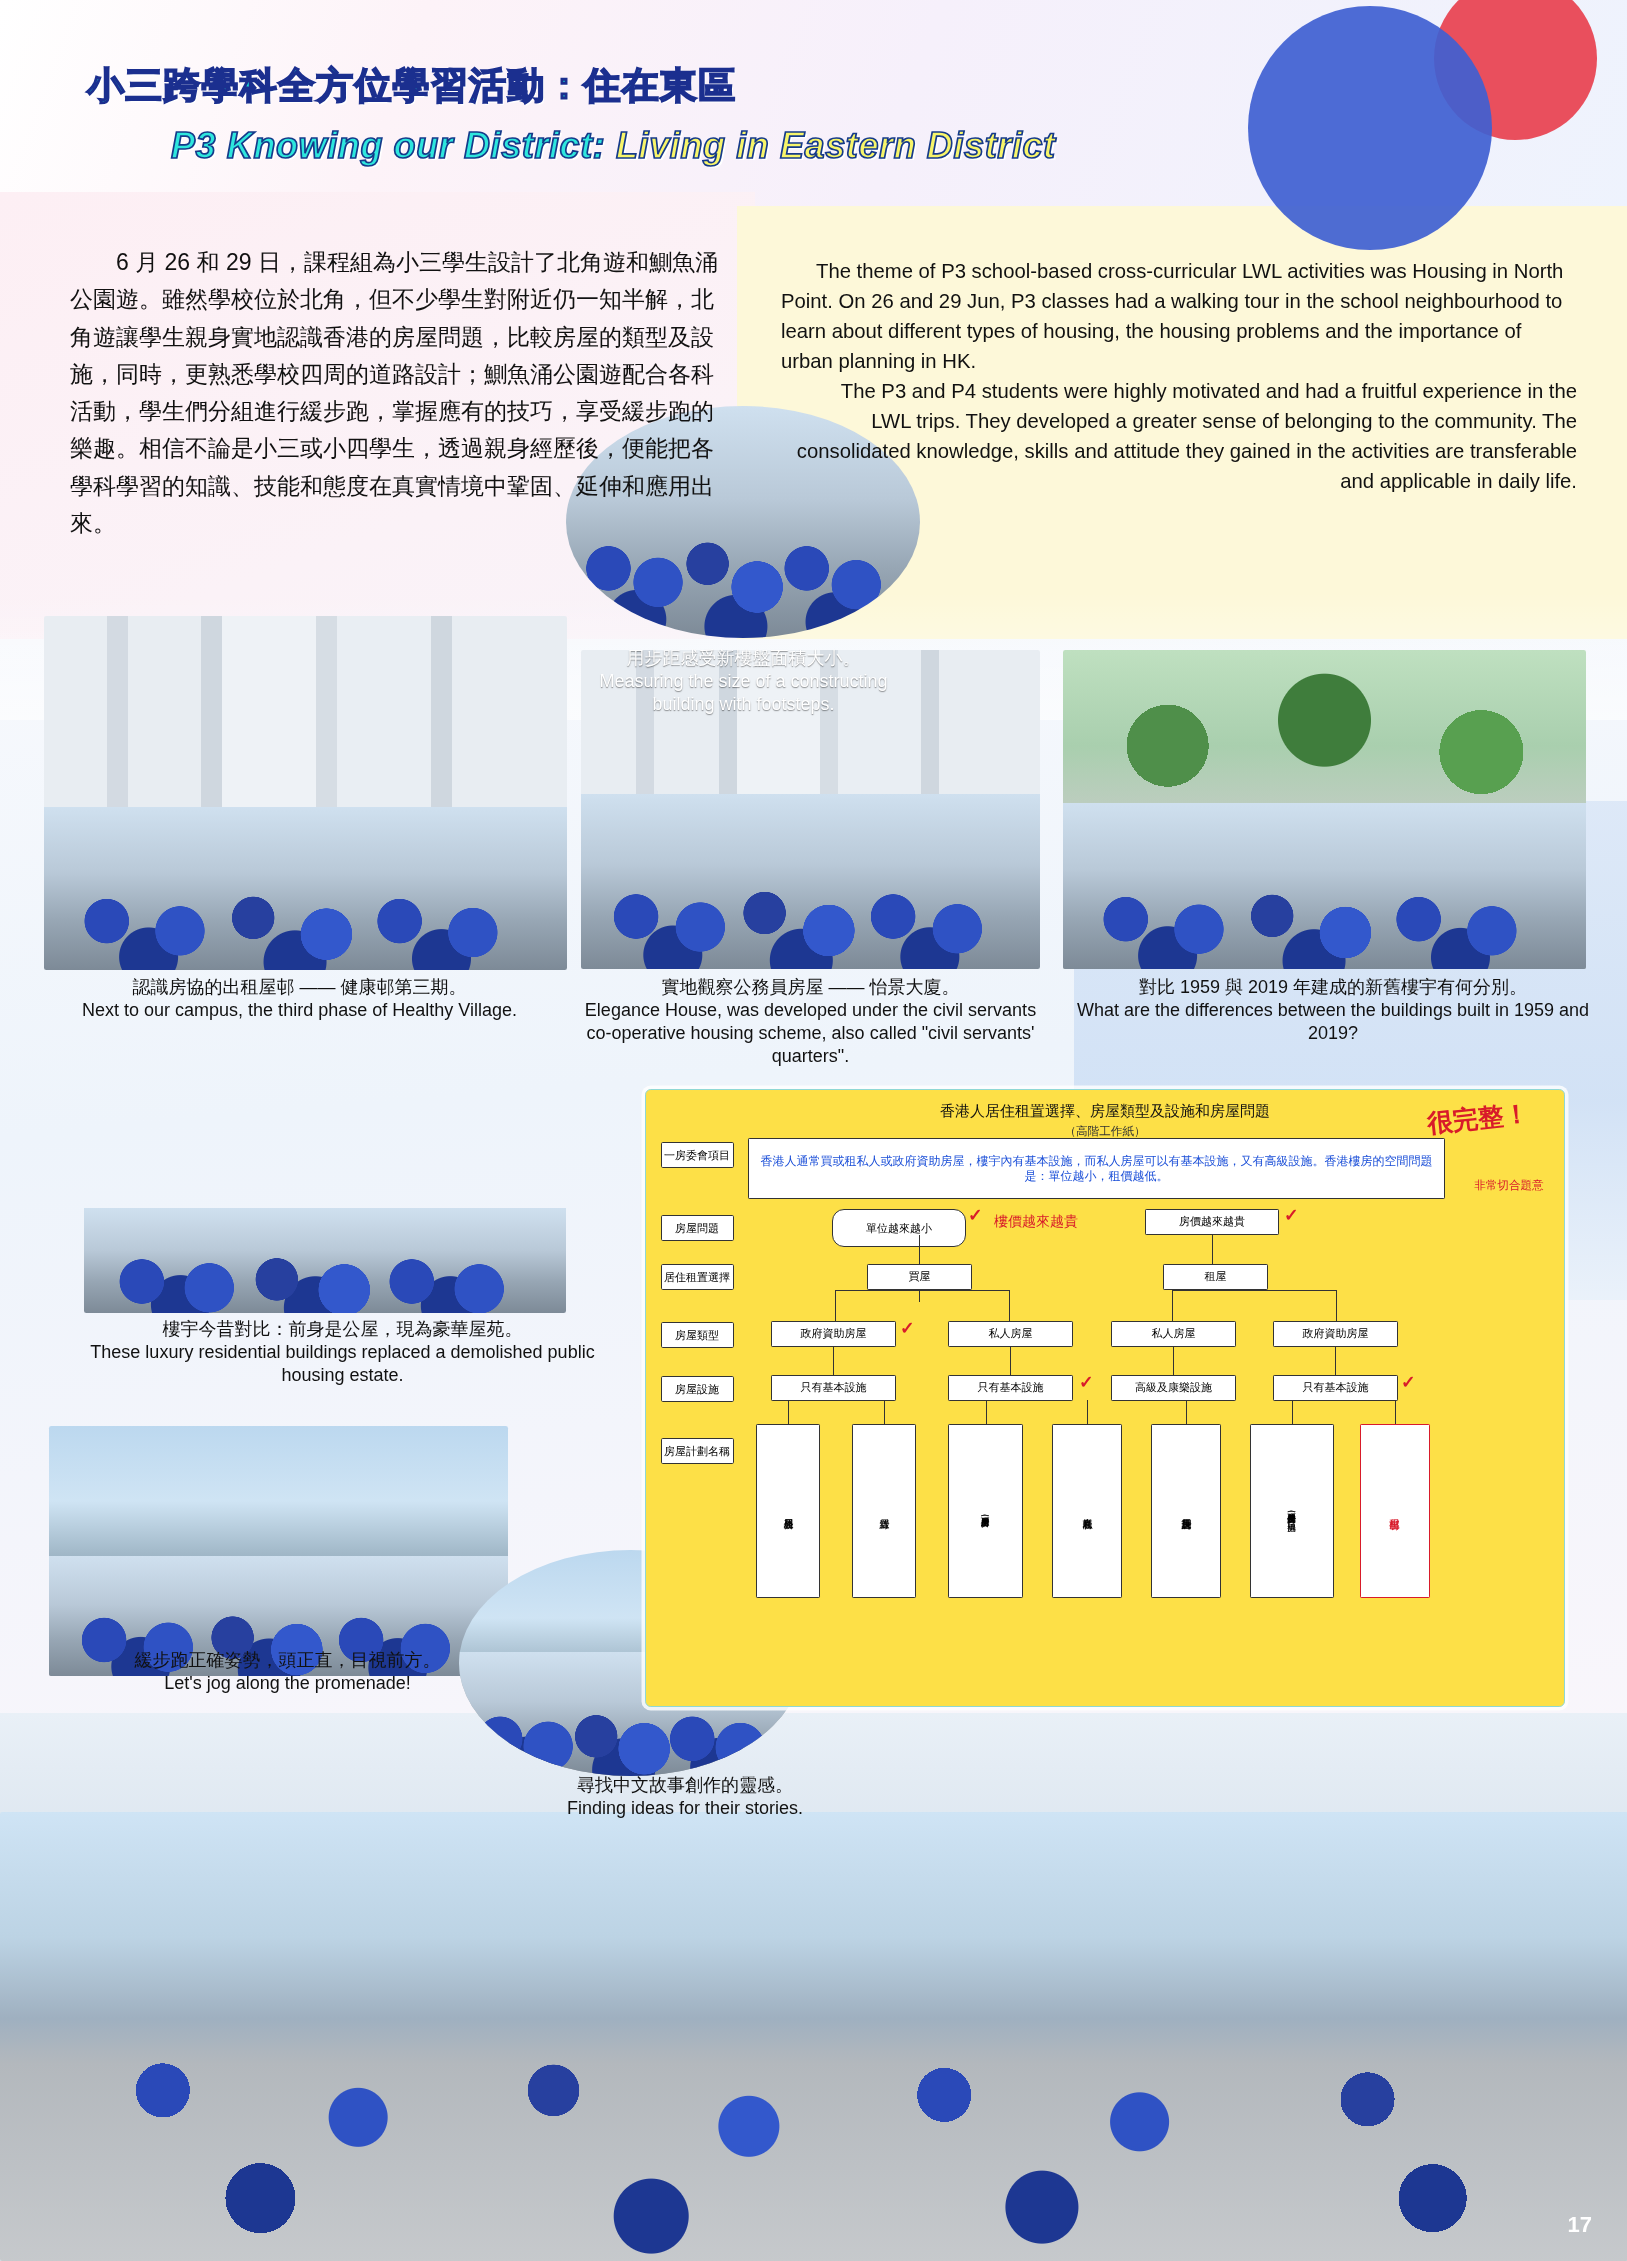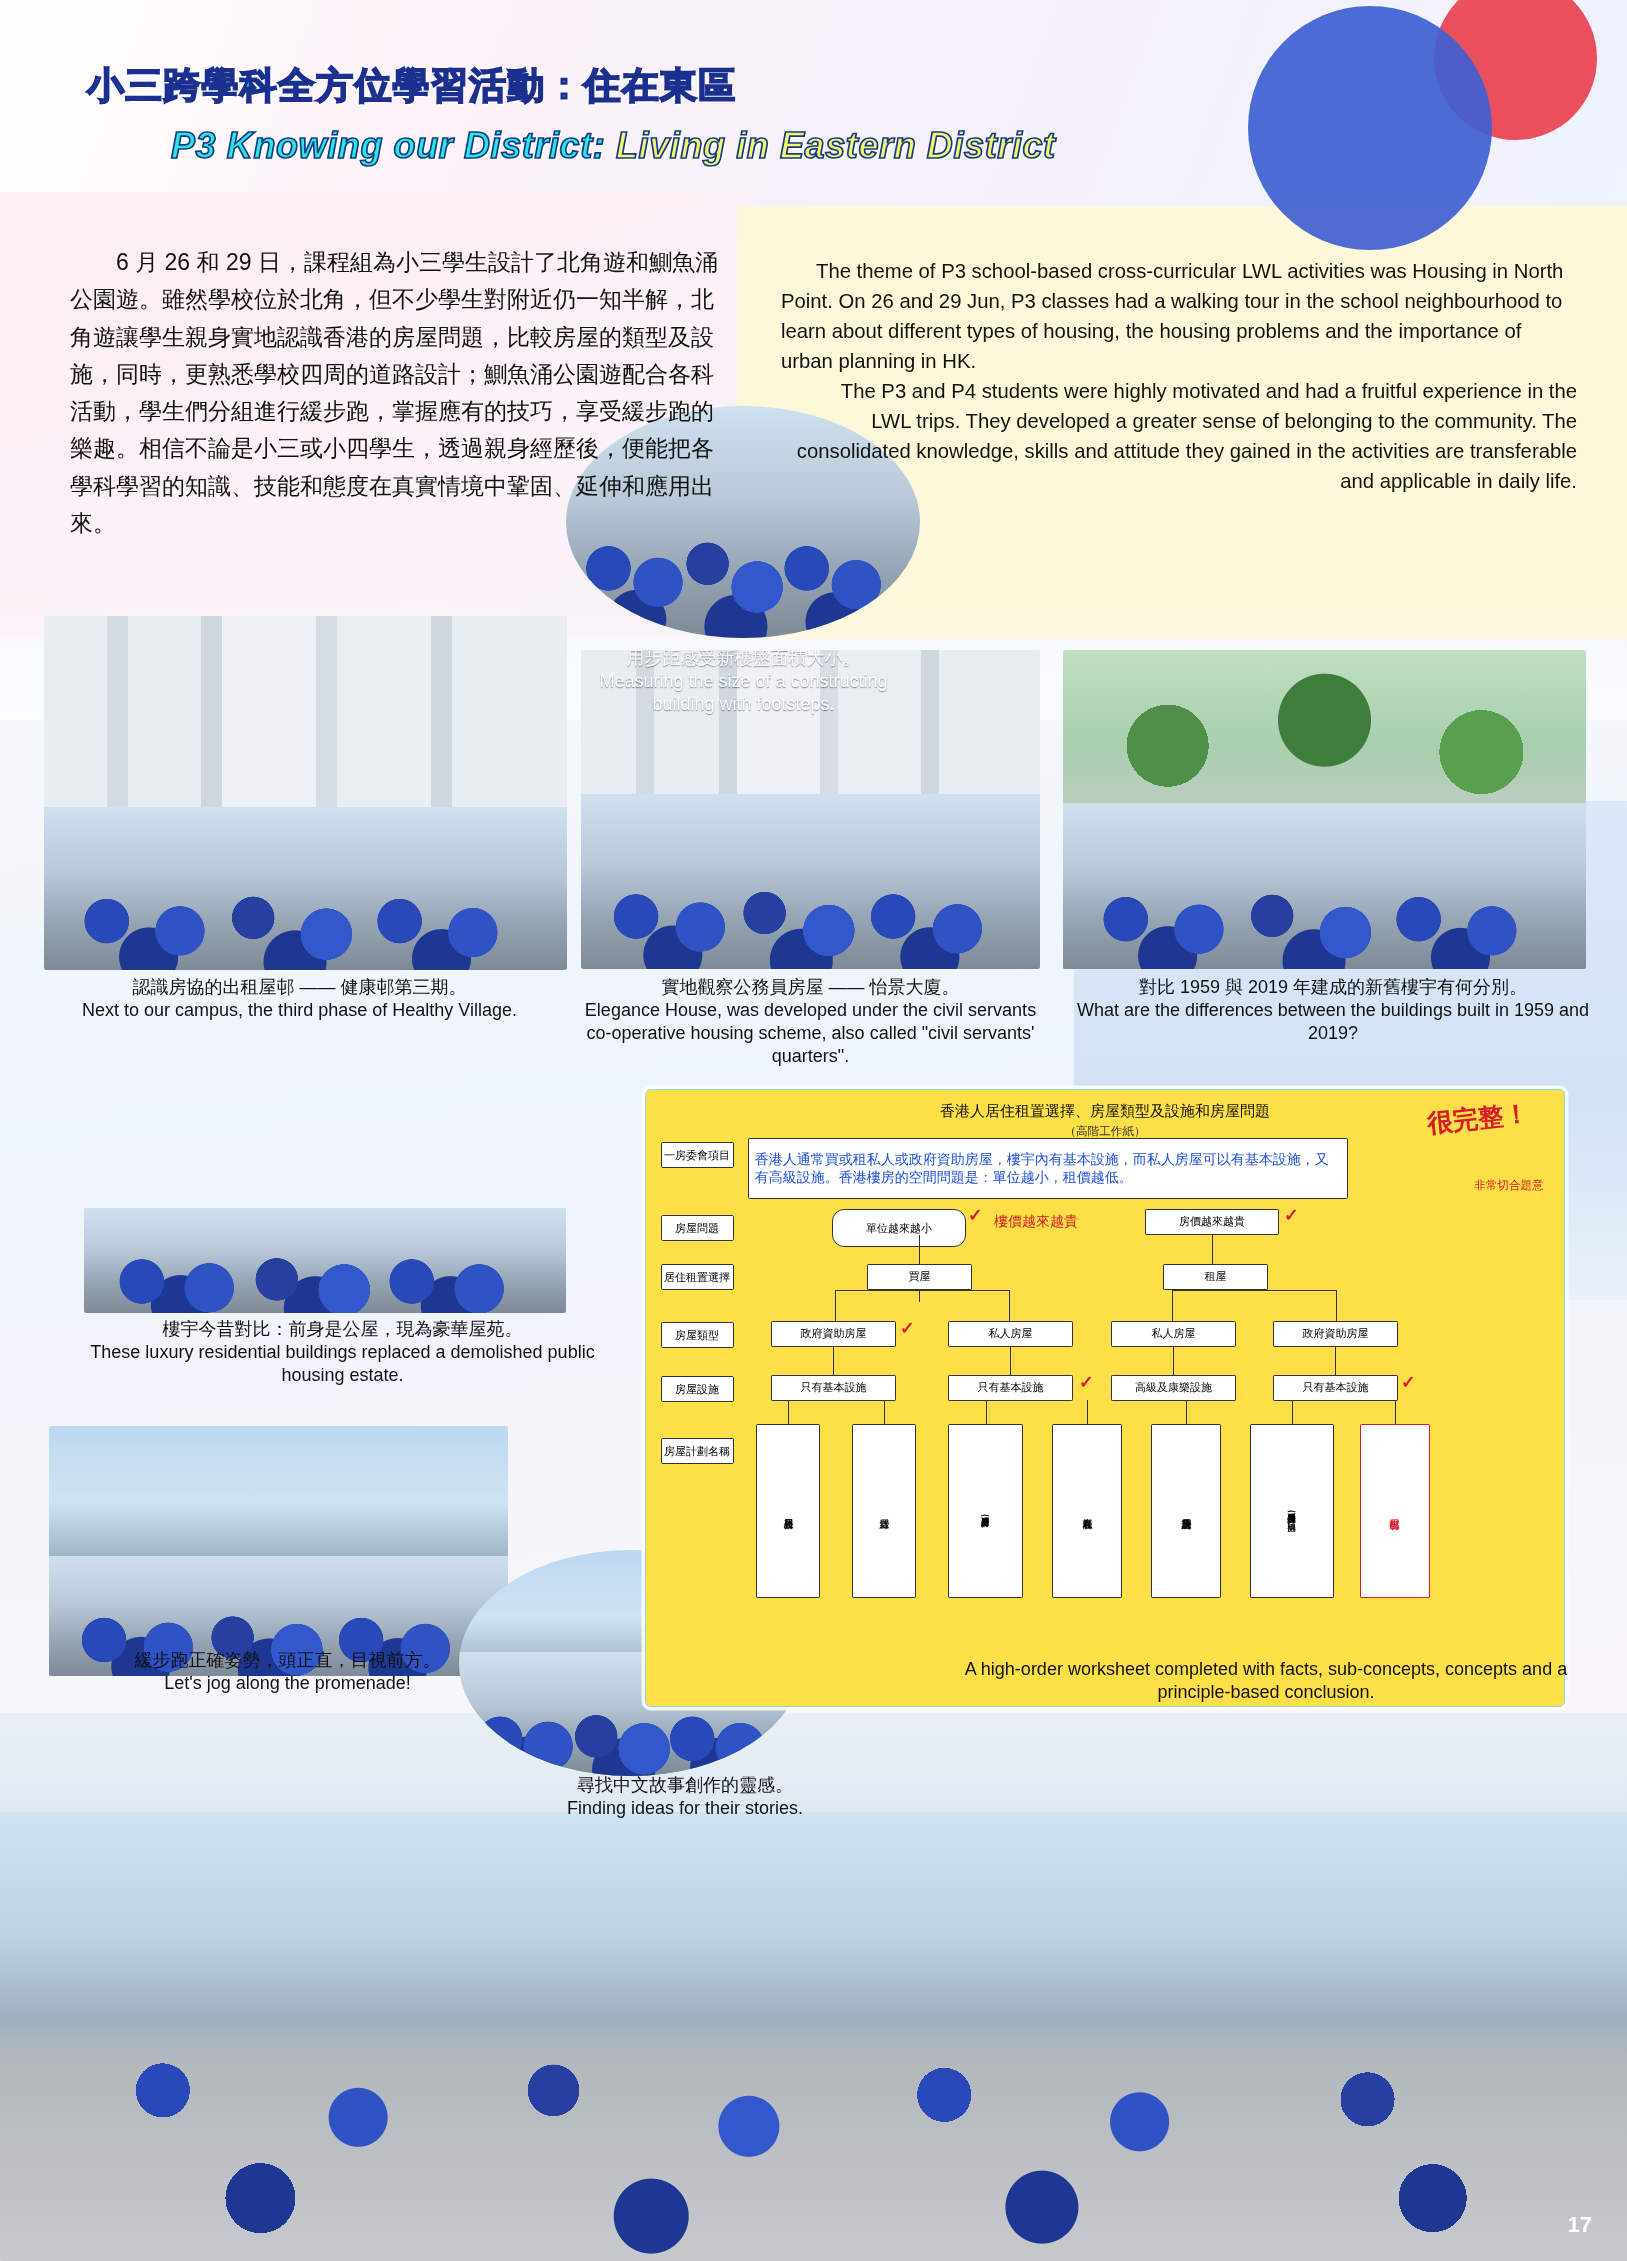--- a/index.html
+++ b/index.html
@@ -232,37 +232,36 @@
   <span class="cn">緩步跑正確姿勢，頭正直，目視前方。</span>
   <span class="en">Let's jog along the promenade!</span>
 </div>
 
 <div class="cap" style="left:482px;top:1774px;width:406px;">
   <span class="cn">尋找中文故事創作的靈感。</span>
   <span class="en">Finding ideas for their stories.</span>
 </div>
 
 <div class="cap" style="left:941px;top:1658px;width:650px;">
-  <span class="en">A high-order worksheet completed with facts, sub-concepts, concepts and a principle-based conclusion.</span>
 </div>
 
 <div class="ws-wrap">
   <div class="ws-title">香港人居住租置選擇、房屋類型及設施和房屋問題</div>
   <div class="ws-sub">（高階工作紙）</div>
   <div class="ws-stamp">很完整！</div>
   <div class="ws-note" style="top:87px;right:11.6px;width:87px;">非常切合題意</div>
 
   <div class="ws-row-label" style="top:52px;">一房委會項目</div>
   <div class="ws-row-label" style="top:125px;">房屋問題</div>
   <div class="ws-row-label" style="top:174px;">居住租置選擇</div>
   <div class="ws-row-label" style="top:232px;">房屋類型</div>
   <div class="ws-row-label" style="top:286px;">房屋設施</div>
   <div class="ws-row-label" style="top:348px;">房屋計劃名稱</div>
 
-  <div class="box" style="left:102px;top:48px;width:600px;height:61px;font-size:14px;color:#1b4fd8;padding:3.5px 5.8px;line-height:1.25;text-align:left;">香港人通常買或租私人或政府資助房屋，樓宇內有基本設施，而私人房屋可以有基本設施，又有高級設施。香港樓房的空間問題是：單位越小，租價越低。</div>
+  <div class="box" style="left:102px;top:48px;width:697px;height:61px;font-size:12px;color:#1b4fd8;padding:3.5px 5.8px;line-height:1.25;text-align:center;">香港人通常買或租私人或政府資助房屋，樓宇內有基本設施，而私人房屋可以有基本設施，又有高級設施。香港樓房的空間問題是：單位越小，租價越低。</div>
 
   <div class="box" style="left:186px;top:119px;width:134px;height:38px;border-radius:12px;">單位越來越小</div>
   <div class="hand-red" style="left:348px;top:123px;font-size:14px;">樓價越來越貴</div>
   <div class="box" style="left:499px;top:119px;width:134px;height:25.6px;">房價越來越貴</div>
 
   <div class="box" style="left:221px;top:174px;width:105px;height:25.6px;">買屋</div>
   <div class="box" style="left:517px;top:174px;width:105px;height:25.6px;">租屋</div>
 
   <div class="box" style="left:125px;top:231px;width:125px;height:25.6px;">政府資助房屋</div>
   <div class="box" style="left:302px;top:231px;width:125px;height:25.6px;">私人房屋</div>

